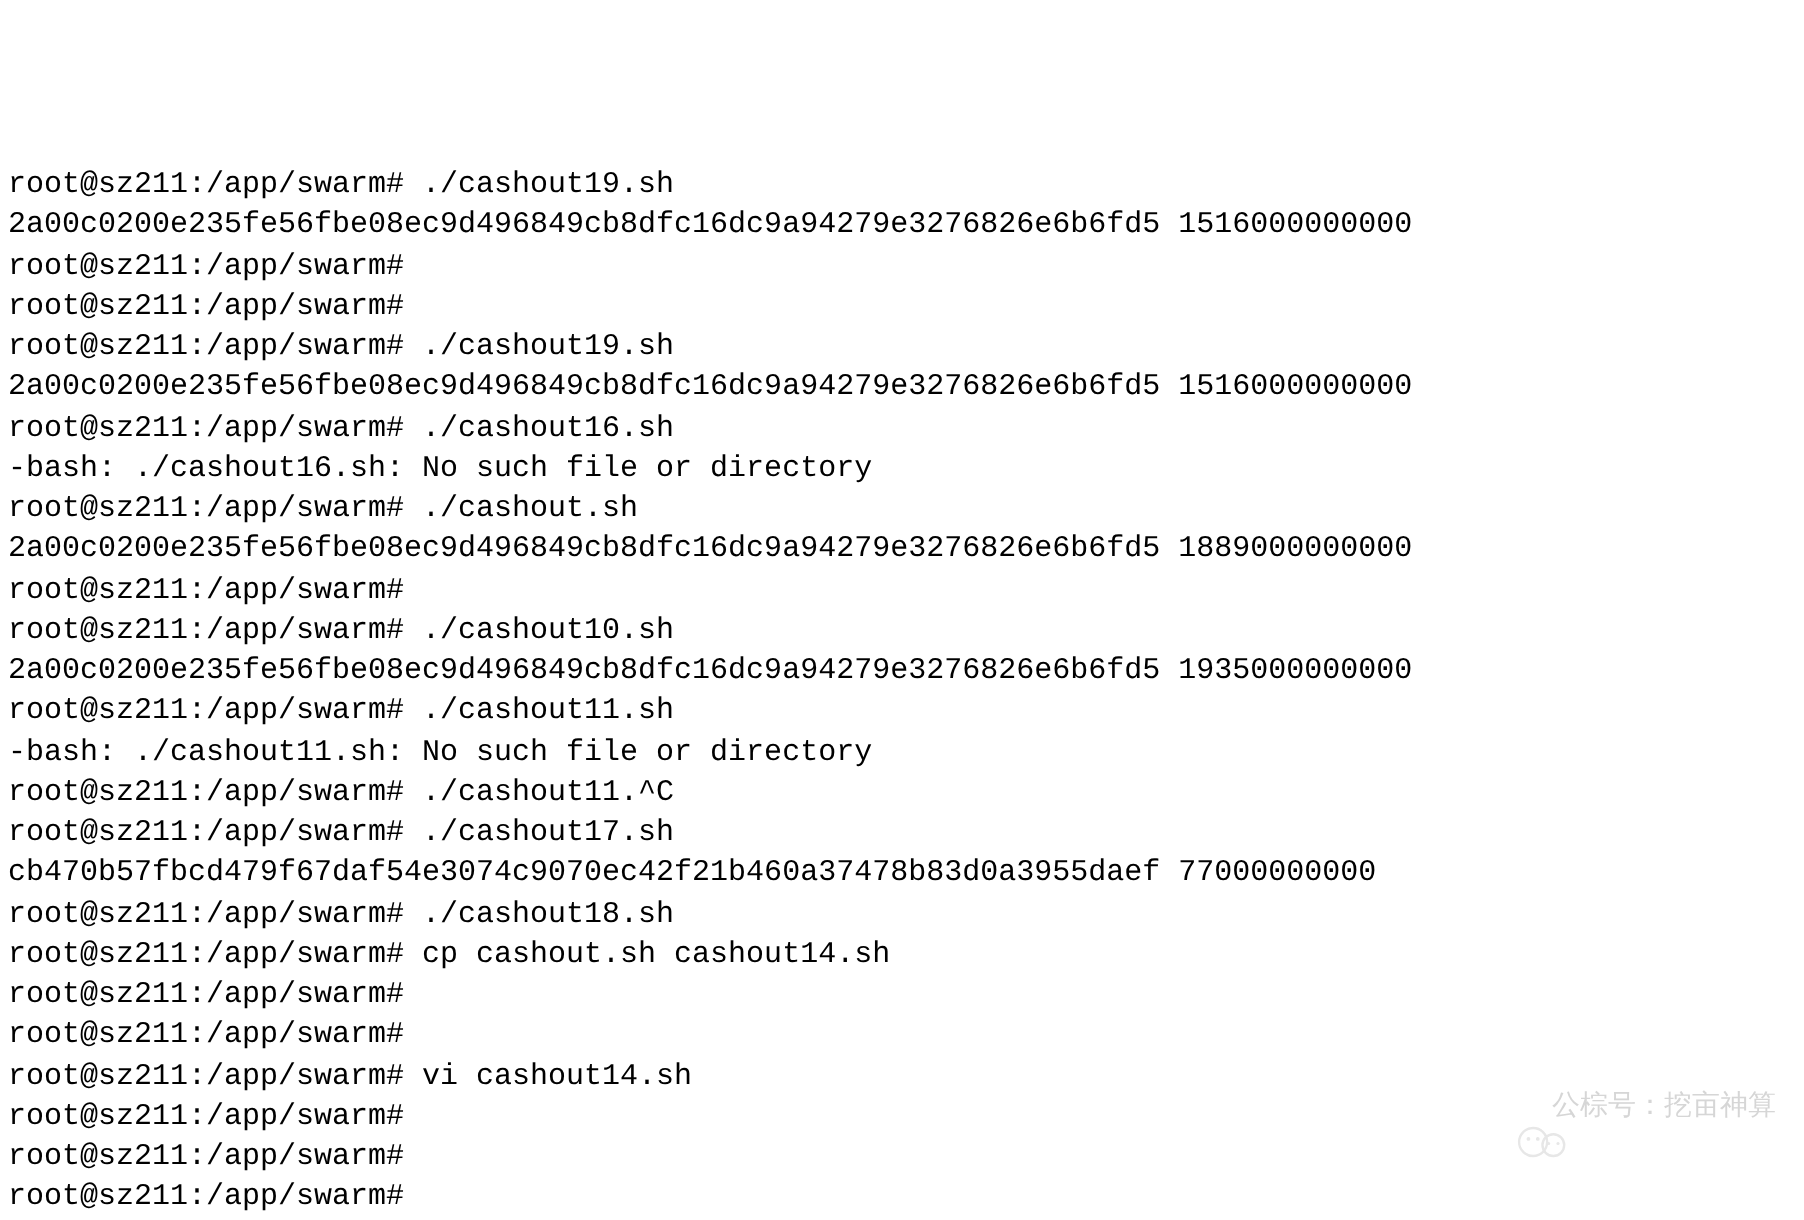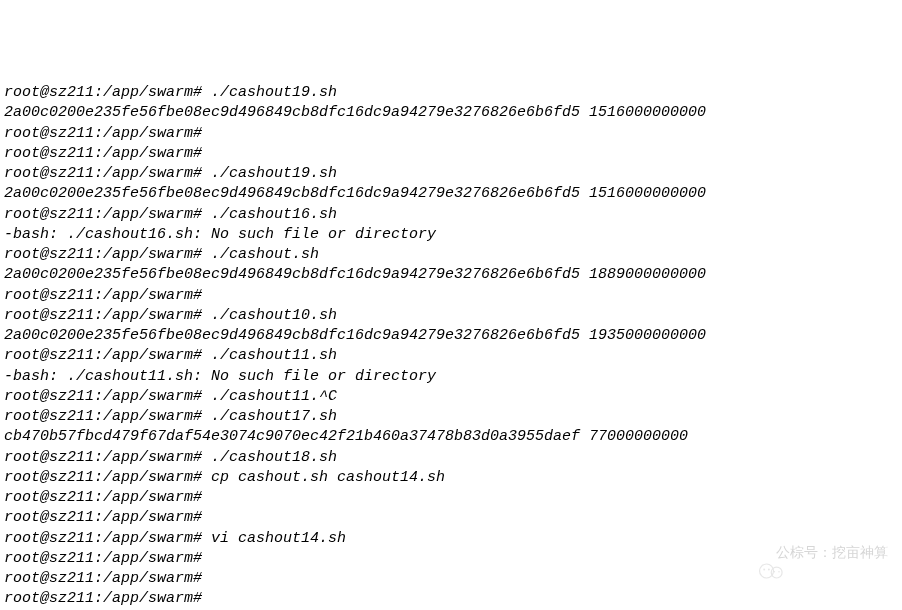--- a/index.html
+++ b/index.html
@@ -18,21 +18,20 @@
       overflow: hidden;
       width: 902px;
       height: 610px;
       position: relative;
     }
     .terminal {
       white-space: pre;
     }
     .line {
       display: block;
-      font-style: italic;
     }
     .watermark {
       position: absolute;
       right: 14px;
       bottom: 48px;
       color: #cfcfcf;
       font-family: Arial, sans-serif;
       font-size: 14px;
       display: flex;
       align-items: flex-end;

